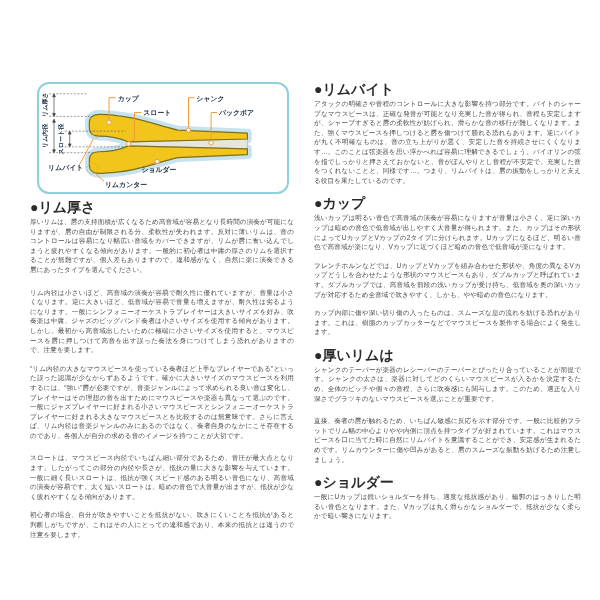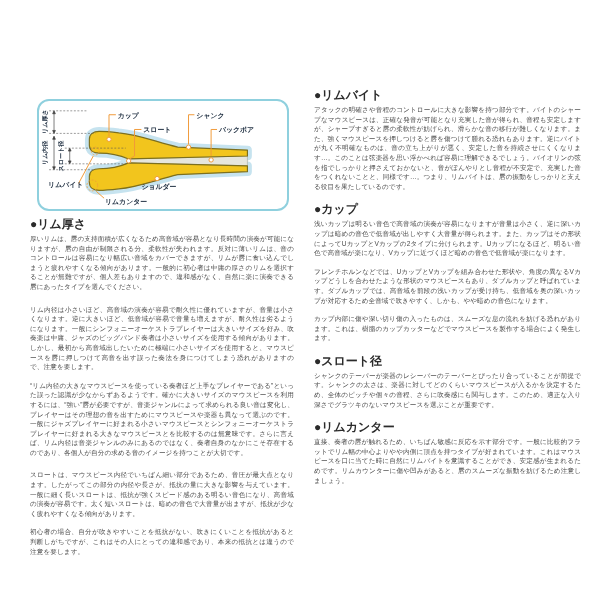--- a/index.html
+++ b/index.html
@@ -6,36 +6,36 @@
   html,body { margin:0; padding:0; }
   body {
     width:600px; height:600px;
     background:#ffffff;
     font-family:"Liberation Sans","DejaVu Sans",sans-serif;
     color:#444;
     overflow:hidden;
   }
   .page { position:relative; width:600px; height:600px; background:#fff; }
 
-  .col-left  { position:absolute; left:30px;  top:99px; width:264px; }
+  .col-left  { position:absolute; left:30px;  top:82px; width:264px; }
   .col-right { position:absolute; left:314px; top:82px; width:267px; }
 
   .diagram-box {
     width:252px; height:112px;
     margin-left:7px;
     border:2px solid #8fd0de;
     border-radius:12px;
     background:#ffffff;
     margin-bottom:8px;
   }
 
   section { margin-bottom:13px; }
   h3 {
-    margin:8px 0 5px 0;
-    font-size:12px;
+    margin:2px 0 5px 0;
+    font-size:14px;
     line-height:10px;
     font-weight:bold;
     color:#2b2b2b;
     letter-spacing:0;
   }
   p {
     margin:0 0 9px 0;
     font-size:6.6px;
     line-height:9.6px;
     color:#4a4a4a;
@@ -153,26 +153,29 @@
     </section>
 
     <section>
       <h3>●カップ</h3>
       <p>浅いカップは明るい音色で高音域の演奏が容易になりますが音量は小さく、逆に深いカップは暗めの音色で低音域が出しやすく大音量が得られます。また、カップはその形状によってUカップとVカップの2タイプに分けられます。Uカップになるほど、明るい音色で高音域が楽になり、Vカップに近づくほど暗めの音色で低音域が楽になります。</p>
       <p>フレンチホルンなどでは、UカップとVカップを組み合わせた形状や、角度の異なるVカップどうしを合わせたような形状のマウスピースもあり、ダブルカップと呼ばれています。ダブルカップでは、高音域を前段の浅いカップが受け持ち、低音域を奥の深いカップが対応するため全音域で吹きやすく、しかも、やや暗めの音色になります。</p>
       <p>カップ内部に傷や深い切り傷の入ったものは、スムーズな息の流れを妨げる恐れがあります。これは、樹脂のカップカッターなどでマウスピースを製作する場合によく発生します。</p>
     </section>
 
     <section>
-      <h3>●スロート径</h3>
+      <h3>●厚いリムは</h3>
       <p>シャンクのテーパーが楽器のレシーバーのテーパーとぴったり合っていることが前提です。シャンクの太さは、楽器に対してどのくらいマウスピースが入るかを決定するため、全体のピッチや個々の音程、さらに吹奏感にも関与します。このため、適正な入り深さでグラツキのないマウスピースを選ぶことが重要です。</p>
     </section>
 
 
     <section>
-      <h3>●リムカンター</h3>
       <p>直接、奏者の唇が触れるため、いちばん敏感に反応を示す部分です。一般に比較的フラットでリム幅の中心よりやや内側に頂点を持つタイプが好まれています。これはマウスピースを口に当てた時に自然にリムバイトを意識することができ、安定感が生まれるためです。リムカウンターに傷や凹みがあると、唇のスムーズな振動を妨げるため注意しましょう。</p>
     </section>
 
+    <section>
+      <h3>●ショルダー</h3>
+      <p>一般にUカップは鋭いショルダーを持ち、適度な抵抗感があり、輪郭のはっきりした明るい音色となります。また、Vカップは丸く滑らかなショルダーで、抵抗が少なく柔らかで暗い響きになります。</p>
+    </section>
 
   </div>
 
 </div>
 
 </body></html>

